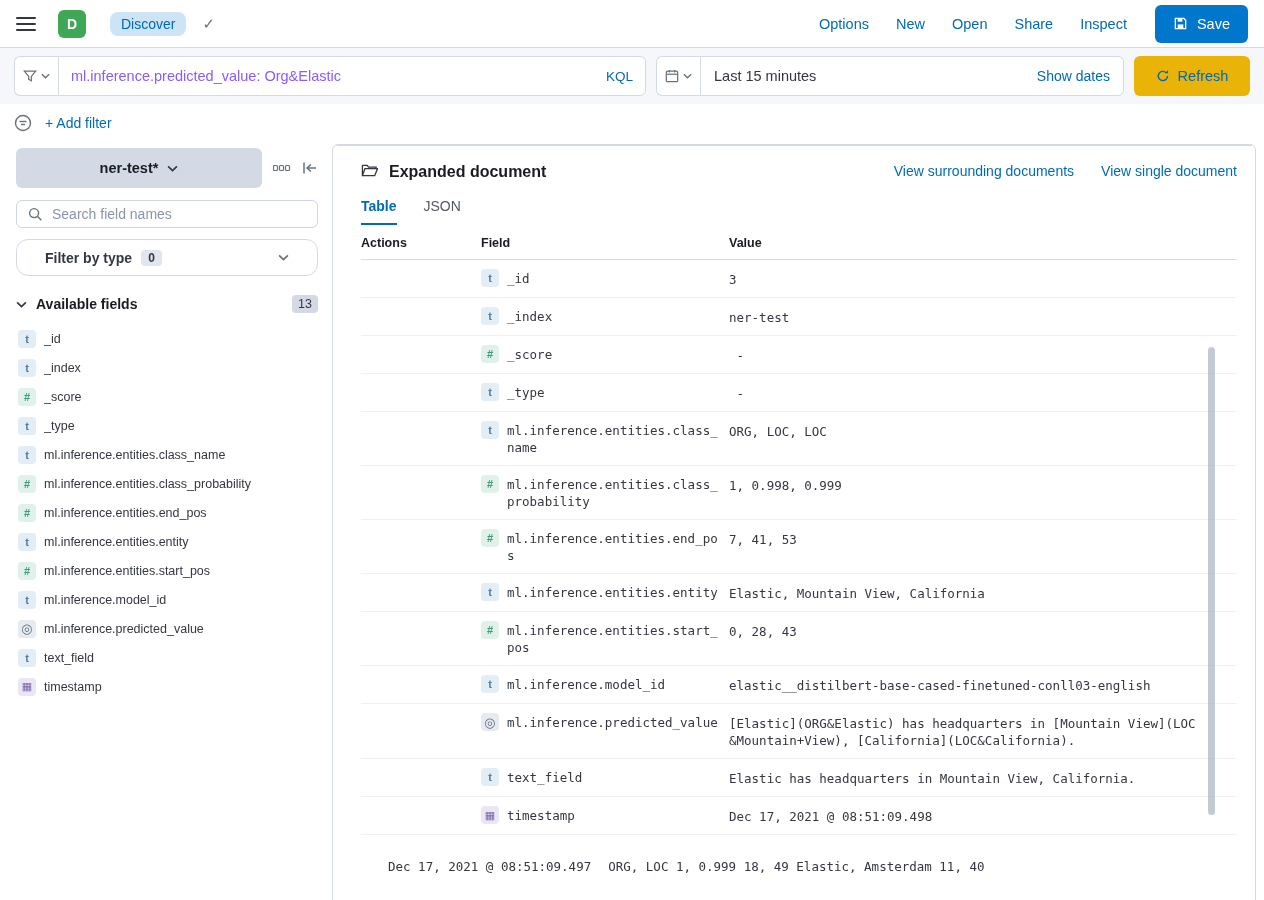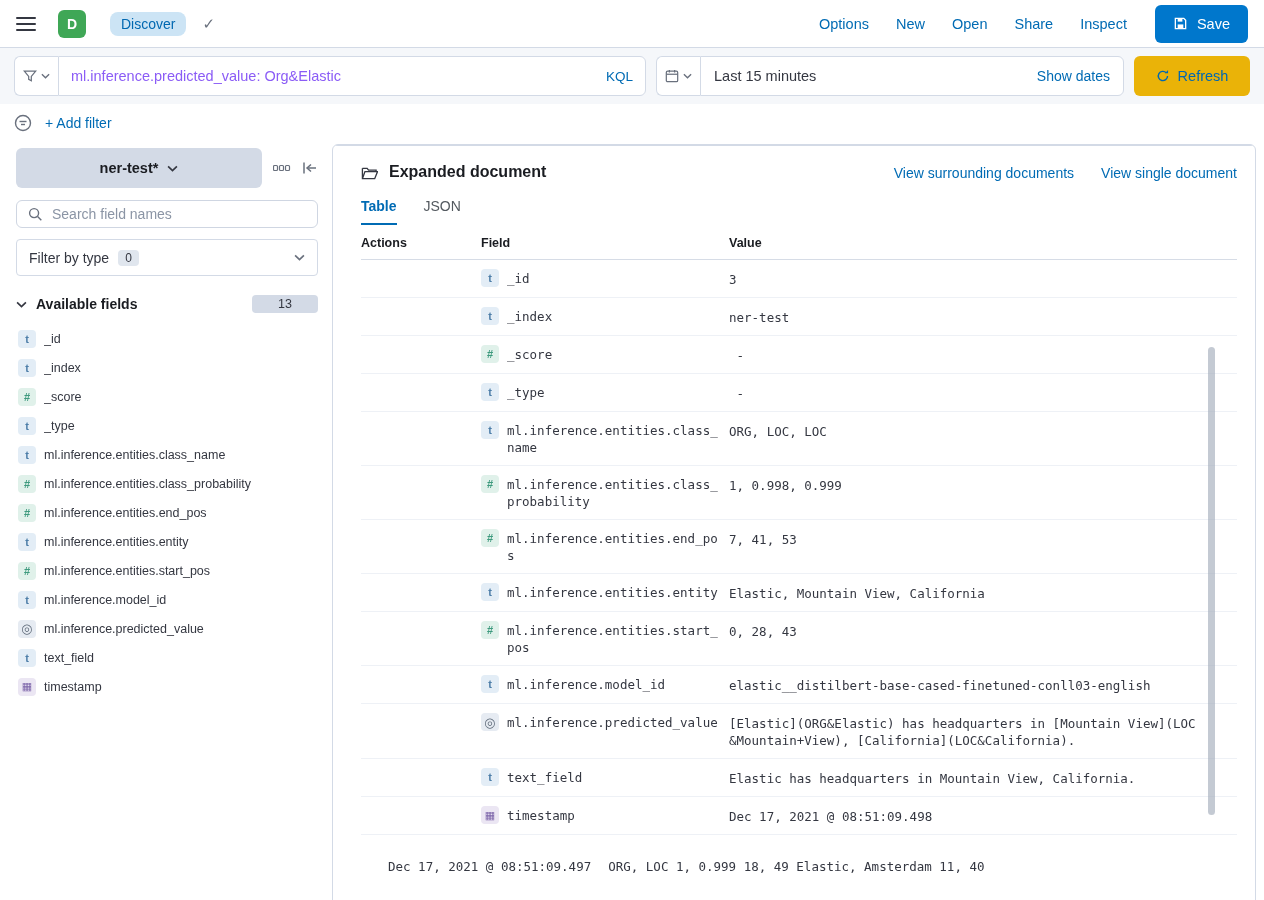--- a/index.html
+++ b/index.html
@@ -38,46 +38,46 @@
 
   
   .page{display:flex;align-items:flex-start;}
   .sidebar{width:332px;padding:4px 14px 0 16px;flex-shrink:0;}
   .dv-row{display:flex;align-items:center;gap:11px;}
   .dv-btn{width:254px;height:40px;background:#d3dae6;border:none;border-radius:6px;font-size:14.5px;font-weight:600;color:#1a1c21;display:flex;align-items:center;justify-content:center;gap:9px;cursor:pointer;font-family:inherit;}
   .sb-icon{color:#69707d;cursor:pointer;display:flex;align-items:center;}
   .search-box{margin-top:12px;height:28px;border:1px solid #cfd6e2;border-radius:6px;background:#fff;display:flex;align-items:center;padding:0 11px;gap:9px;}
   .search-box input{border:none;outline:none;flex:1;font-size:14px;font-family:inherit;color:#343741;background:transparent;}
   .search-box input::placeholder{color:#8b95a5;}
-  .type-filter{margin-top:11px;height:37px;border:1px solid #d3dae6;border-radius:4px;display:flex;align-items:center;padding:0 12px;gap:9px;cursor:pointer;background:#fff;}
+  .type-filter{margin-top:11px;height:37px;border:1px solid #d3dae6;border-radius:12px;display:flex;align-items:center;padding:0 28px;gap:9px;cursor:pointer;background:#fff;font-weight:bold;}
   .type-filter-label{font-size:14px;color:#343741;}
   .count-badge{background:#e0e6ee;border-radius:4px;font-size:12px;padding:1px 7px;color:#343741;}
   .tf-spacer{flex:1;}
   .af-header{margin-top:19px;display:flex;align-items:center;gap:9px;cursor:pointer;}
   .af-title{font-size:14px;font-weight:700;color:#1a1c21;flex:1;}
-  .af-badge{background:#d3dae6;border-radius:4px;font-size:12.5px;font-weight:500;padding:2px 26px;color:#343741;}
+  .af-badge{background:#d3dae6;border-radius:4px;font-size:12.5px;font-weight:500;padding:2px 6px;color:#343741;}
   .field-list{margin-top:12px;display:flex;flex-direction:column;gap:2px;}
   .field-item{display:flex;align-items:center;gap:8px;height:27px;border-radius:4px;cursor:pointer;padding:0 2px;}
   .field-name{font-size:12.5px;color:#343741;white-space:nowrap;overflow:hidden;}
   .token{width:18px;height:18px;border-radius:4px;font-size:11px;font-weight:700;display:flex;align-items:center;justify-content:center;flex-shrink:0;font-family:"Liberation Sans",sans-serif;}
   .tok-str{background:#e3edf6;color:#4d7ea8;}
   .tok-num{background:#e0f1ea;color:#3e9a7e;}
   .tok-other{background:#e6ebf2;color:#5f6b7a;font-size:13px;font-weight:400;}
   .tok-date{background:#ebe6f3;color:#7c64a9;font-size:11px;font-weight:400;}
 
   
   .main-card{flex:1;margin-right:8px;background:#fff;border:1px solid #d3dae6;border-radius:6px;position:relative;height:762px;overflow:hidden;}
   .hits-row{display:flex;align-items:center;justify-content:space-between;padding:14px 18px 13px;}
   .hits{font-size:15px;color:#1a1c21;}
   .hits .n{font-weight:700;}
   .chart-options{display:flex;align-items:center;gap:7px;color:#006bb4;font-size:13.5px;font-weight:500;cursor:pointer;}
   .gear-glyph{color:#69707d;font-size:15px;line-height:1;}
   .hits-divider{border-bottom:1px solid #d3dae6;}
   .detail{padding:17px 18px 0 28px;}
-  .detail-header{display:flex;align-items:flex-end;}
+  .detail-header{display:flex;align-items:flex-start;}
   .folder-icon{display:flex;color:#343741;}
   .detail-title{font-size:16px;font-weight:700;color:#1a1c21;margin-left:11px;flex:1;}
   .doc-links{display:flex;gap:27px;}
   .doc-link{color:#006bb4;font-size:14px;font-weight:500;}
   .tabs{display:flex;gap:27px;margin-top:17px;}
   .tab{font-size:14px;padding-bottom:9px;cursor:pointer;}
   .tab.active{color:#006bb4;font-weight:600;border-bottom:2px solid #006bb4;}
   .tab.inactive{color:#53595f;}
   .thead{display:grid;grid-template-columns:120px 248px 1fr;padding:11px 0 9px;border-bottom:1px solid #d6dce6;font-size:12.5px;font-weight:700;color:#1a1c21;}
   .trow{display:grid;grid-template-columns:120px 248px 1fr;padding:9px 0;border-bottom:1px solid #eef1f6;}

